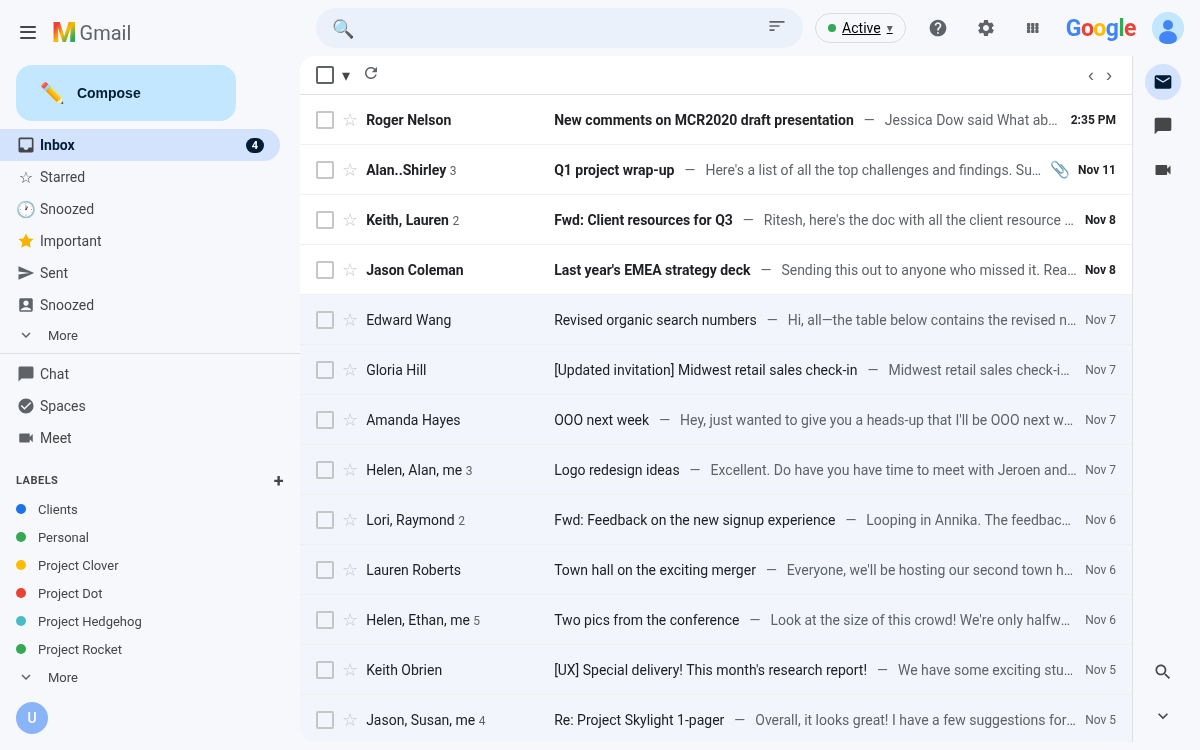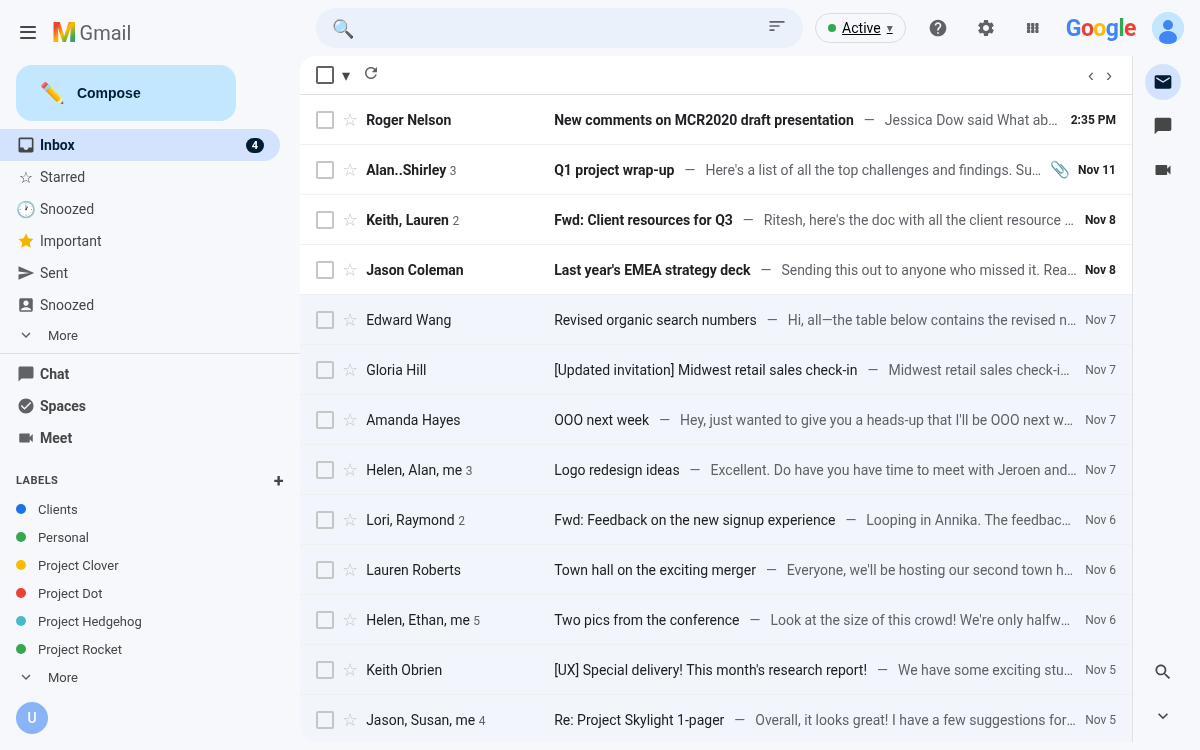--- a/index.html
+++ b/index.html
@@ -154,21 +154,21 @@
     <div class="more-item">
       <span class="nav-icon">
         <svg width="18" height="18" viewBox="0 0 24 24" fill="#5f6368">
             <path d="M16.59 8.59L12 13.17 7.41 8.59 6 10l6 6 6-6z"></path>
           </svg>
       </span>
       <span class="nav-label">More</span>
     </div>
   </div>
 
-  <div style="display:flex; flex-direction:column; margin-top:4px; border-top: 1px solid #e0e0e0; padding-top:4px;font-weight:bold;">
+  <div style="display:flex; flex-direction:column; margin-top:4px; border-top: 1px solid #e0e0e0; padding-top:4px;">
     <div class="nav-item">
       <span class="nav-icon">
         <svg width="18" height="18" viewBox="0 0 24 24" fill="#5f6368">
             <path d="M20 2H4c-1.1 0-2 .9-2 2v18l4-4h14c1.1 0 2-.9 2-2V4c0-1.1-.9-2-2-2z"></path>
           </svg>
       </span>
       <span class="nav-label">Chat</span>
     </div>
     <div class="nav-item">
       <span class="nav-icon">

